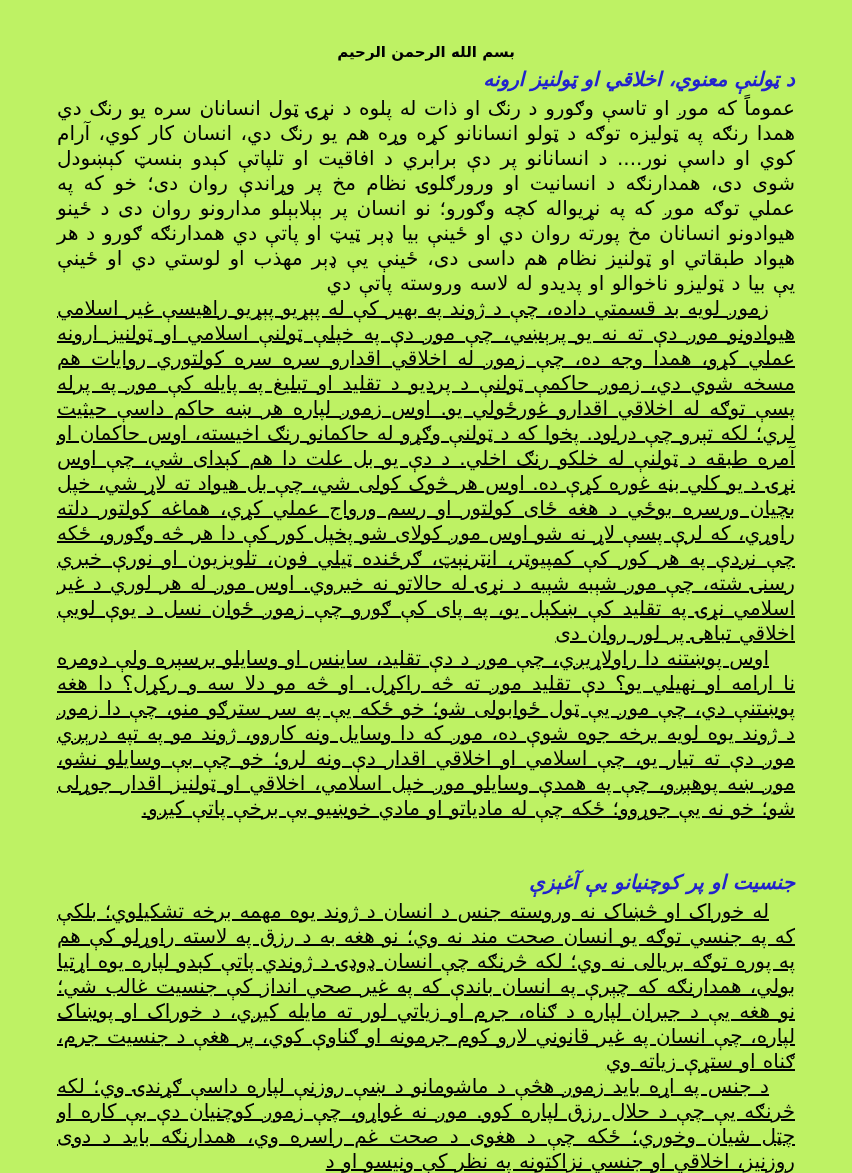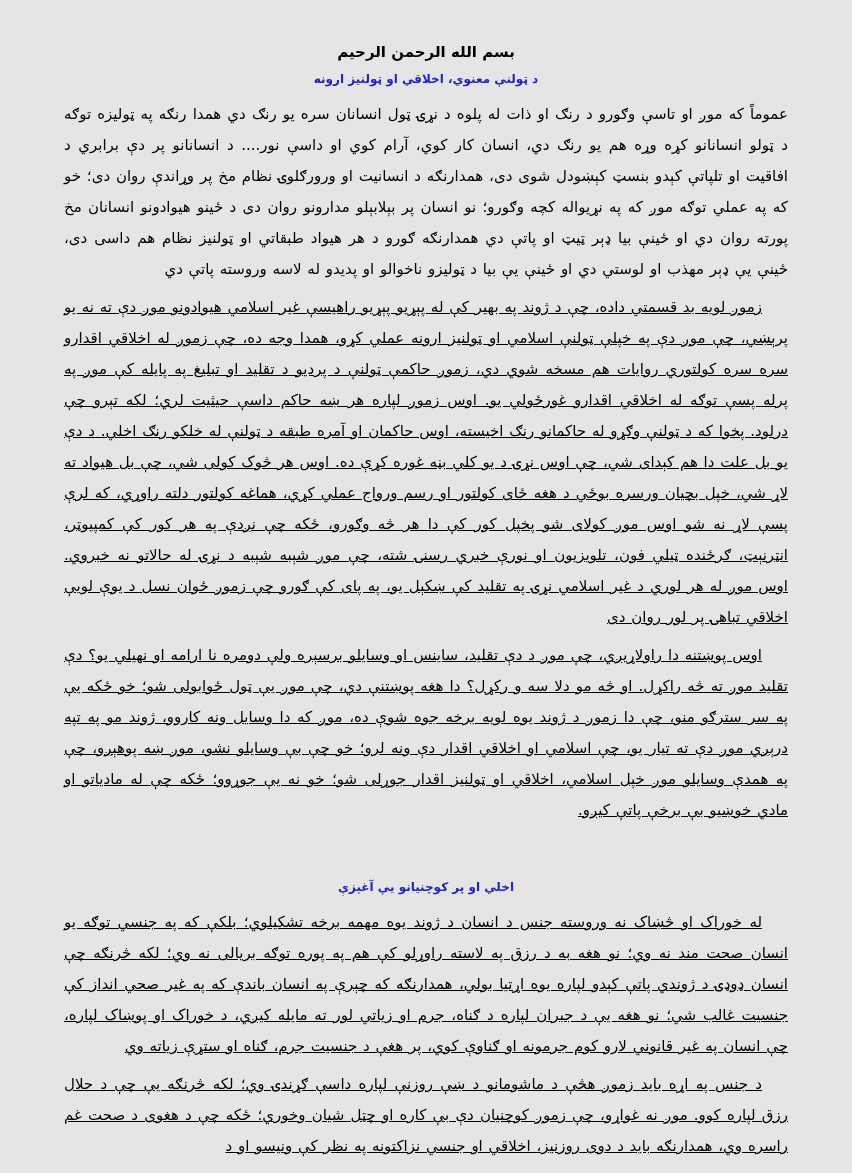--- a/index.html
+++ b/index.html
@@ -5,49 +5,49 @@
   html, body {
     margin: 0;
     padding: 0;
     background: #ffffff;
   }
   .page {
     width: 852px;
     height: 1173px;
     box-sizing: border-box;
     margin: 0 auto;
-    background: #e5e5e5;
+    background: #bef264;
     padding: 40px 57px 30px 57px;
     direction: rtl;
     font-family: "DejaVu Sans", sans-serif;
     color: #000000;
     overflow: hidden;
   }
   .basmala {
     text-align: center;
     font-weight: bold;
     font-size: 15px;
     line-height: 24px;
     margin: 0 0 2px 0;
   }
   .heading {
-    text-align: center;
     font-weight: bold;
-    font-size: 12px;
+    font-size: 20px;
     line-height: 26px;
     margin: 0 0 4px 0;
+    font-style: italic;
   }
   .heading-2 {
     margin-top: 48px;
     margin-bottom: 4px;
   }
   .body-par {
-    margin: 7px;
-    font-size: 15px;
-    line-height: 31px;
+    margin: 0;
+    font-size: 20px;
+    line-height: 25px;
     text-align: justify;
     word-spacing: 1px;
   }
   .indent {
     text-indent: 26px;
     text-decoration: underline;
   }
 </style>
 </head>
 <body>
@@ -57,19 +57,19 @@
   <p class="basmala">بسم الله الرحمن الرحيم</p>
 
   <h2 class="heading heading-1" style="color: rgb(34, 34, 204);">د ټولنې معنوي، اخلاقي او ټولنيز ارونه</h2>
 
   <p class="body-par">عموماً که موږ او تاسې وګورو د رنګ او ذات له پلوه د نړۍ ټول انسانان سره يو رنګ دي همدا رنګه په ټوليزه توګه د ټولو انسانانو کړه وړه هم يو رنګ دي، انسان کار کوي، آرام کوي او داسې نور.... د انسانانو پر دې برابري د افاقيت او تلپاتې کېدو بنسټ کېښودل شوی دی، همدارنګه د انسانيت او ورورګلوۍ نظام مخ پر وړاندې روان دی؛ خو که په عملي توګه موږ که په نړيواله کچه وګورو؛ نو انسان پر بېلابېلو مدارونو روان دی د ځينو هيوادونو انسانان مخ پورته روان دي او ځينې بيا ډېر ټيټ او پاتې دي همدارنګه ګورو د هر هيواد طبقاتي او ټولنيز نظام هم داسی دی، ځينې يې ډېر مهذب او لوستي دي او ځينې يې بيا د ټوليزو ناخوالو او پديدو له لاسه وروسته پاتې دي</p>
 
   <p class="body-par indent">زموږ لويه بد قسمتي داده، چې د ژوند په بهير کې له پېړيو پېړيو راهيسې غير اسلامي هيوادونو موږ دې ته نه يو پرېښي، چې موږ دې په خپلې ټولنې اسلامي او ټولنيز ارونه عملي کړو، همدا وجه ده، چې زموږ له اخلاقي اقدارو سره سره کولتوري روايات هم مسخه شوي دي، زموږ حاکمې ټولنې د پرديو د تقليد او تبليغ په پايله کې موږ په پرله پسې توګه له اخلاقي اقدارو غورځولي يو. اوس زموږ لپاره هر ښه حاکم داسې حيثيت لري؛ لکه تېرو چې درلود. پخوا که د ټولنې وګړو له حاکمانو رنګ اخيسته، اوس حاکمان او آمره طبقه د ټولنې له خلکو رنګ اخلي. د دې يو بل علت دا هم کېدای شي، چې اوس نړۍ د يو کلي بڼه غوره کړې ده. اوس هر څوک کولی شي، چې بل هيواد ته لاړ شي، خپل بچيان ورسره بوځي د هغه ځای کولتور او رسم ورواج عملي کړي، هماغه کولتور دلته راوړي، که لرې پسې لاړ نه شو اوس موږ کولای شو پخپل کور کې دا هر څه وګورو، ځکه چې نږدې په هر کور کې کمپيوټر، انټرنېټ، ګرځنده ټيلي فون، تلويزيون او نورې خبري رسنۍ شته، چې موږ شېبه شېبه د نړۍ له حالاتو نه خبروي. اوس موږ له هر لوري د غير اسلامي نړۍ په تقليد کې ښکېل يو، په پای کې ګورو چې زموږ ځوان نسل د يوې لويې اخلاقي تباهۍ پر لور روان دی</p>
 
   <p class="body-par indent">اوس پوښتنه دا راولاړيږي، چې موږ د دې تقليد، ساينس او وسايلو برسېره ولې دومره نا ارامه او نهيلي يو؟ دې تقليد موږ ته څه راکړل. او څه مو دلا سه و رکړل؟ دا هغه پوښتنې دي، چې موږ يې ټول ځوابولی شو؛ خو ځکه يې په سر سترګو منو، چې دا زموږ د ژوند يوه لويه برخه جوه شوې ده، موږ که دا وسايل ونه کاروو، ژوند مو په تپه درېږي موږ دې ته تيار يو، چې اسلامي او اخلاقي اقدار دې ونه لرو؛ خو چې بې وسايلو نشو، موږ ښه پوهېږو، چې په همدې وسايلو موږ خپل اسلامي، اخلاقي او ټولنيز اقدار جوړلی شو؛ خو نه يې جوړوو؛ ځکه چې له مادياتو او مادي خوښيو بې برخې پاتې کيږو.</p>
 
-  <h2 class="heading heading-2" style="color: rgb(34, 34, 204);">اخلي او پر کوچنيانو يې آغېزې</h2>
+  <h2 class="heading heading-2" style="color: rgb(34, 34, 204);">جنسيت او پر کوچنيانو يې آغېزې</h2>
 
   <p class="body-par indent">له خوراک او څښاک نه وروسته جنس د انسان د ژوند يوه مهمه برخه تشکيلوي؛ بلکې که په جنسي توګه يو انسان صحت مند نه وي؛ نو هغه به د رزق په لاسته راوړلو کې هم په پوره توګه بريالی نه وي؛ لکه څرنګه چې انسان ډوډۍ د ژوندي پاتې کېدو لپاره يوه اړتيا بولي، همدارنګه که چېرې په انسان باندې که په غير صحي انداز کې جنسيت غالب شي؛ نو هغه يې د جبران لپاره د ګناه، جرم او زياتي لور ته مايله کيږي، د خوراک او پوښاک لپاره، چې انسان په غير قانوني لارو کوم جرمونه او ګناوې کوي، پر هغې د جنسيت جرم، ګناه او ستړې زياته وي</p>
 
   <p class="body-par indent">د جنس په اړه بايد زموږ هڅې د ماشومانو د ښې روزنې لپاره داسې ګړندۍ وي؛ لکه څرنګه يې چې د حلال رزق لپاره کوو. موږ نه غواړو، چې زموږ کوچنيان دې بې کاره او چټل شيان وخوري؛ ځکه چې د هغوی د صحت غم راسره وي، همدارنګه بايد د دوی روزنيز، اخلاقي او جنسي نزاکتونه په نظر کې ونيسو او د</p>
 
 </div>
 
 </body></html>

